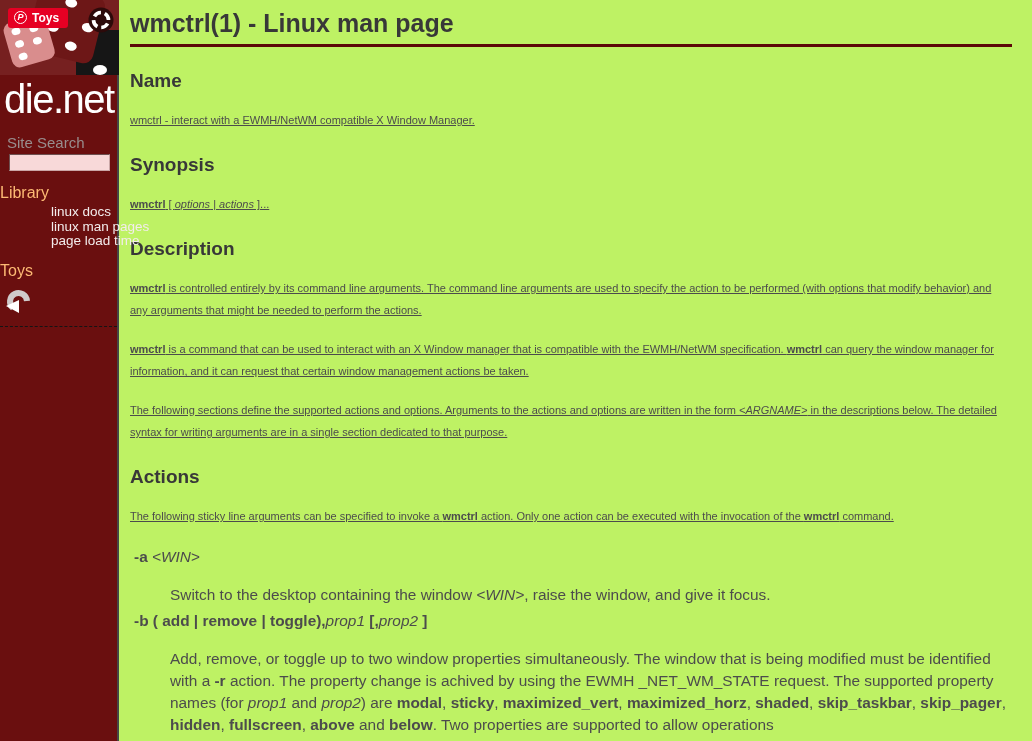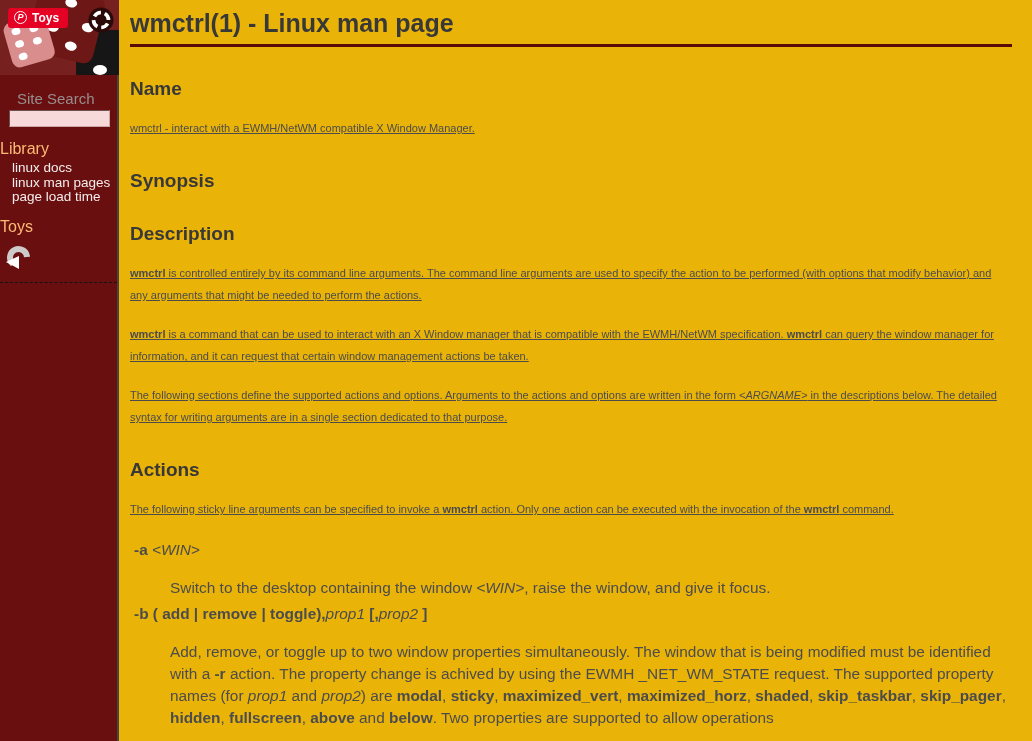--- a/index.html
+++ b/index.html
@@ -37,45 +37,46 @@
   }
   .share-btn {
     position: absolute; top: 7px; right: 5px;
     width: 26px; height: 26px; cursor: pointer;
   }
   .brand {
     color: #ffffff; font-size: 40px; font-weight: 400;
     letter-spacing: -1.5px; line-height: 1;
     padding: 4px 0 0 4px; cursor: pointer;
   }
-  .search-label { color: #988d8d; font-size: 15px; margin: 15px 0 3px 17px; }
+  .search-label { color: #988d8d; font-size: 15px; margin: 15px 0 3px 7px; }
   .search-input {
     display: block; margin-left: 9px;
     width: 101px; height: 17px;
     background: #f8d9d9;
     border: 1px solid; border-color: #6e5050 #caa6a6 #caa6a6 #6e5050;
   }
   .nav-heading { color: #fdba74; font-size: 16px; margin: 13px 0 2px 0; }
   .nav-list { list-style: none; margin: 0; padding: 1px 0 0 12px; }
   .nav-list li {
     color: #f3ecec; font-size: 13.5px; line-height: 14.6px; cursor: pointer;
     white-space: nowrap;
+    margin-left: 39px;
   }
   .arrow-icon { margin: 7px 0 0 6px; width: 26px; height: 26px; cursor: pointer; }
   .sidebar-divider { border: none; border-top: 1px dashed #141414; margin: 13px 0 0 0; }
 
   
-  .content { flex: 1; padding: 6px 11px 0 11px; background: #eab308; }
+  .content { flex: 1; padding: 6px 11px 0 11px; background: #bef264; }
   .inner { width: 882px; }
   h1 {
     font-size: 25px; color: #383838; font-weight: bold;
     margin: 3px 0 0 0; padding-bottom: 6px;
     border-bottom: 3px solid #5c0908;
   }
-  h2 { font-size: 19px; color: #383838; font-weight: bold; margin: 31px 0 17px 0; }
+  h2 { font-size: 19px; color: #383838; font-weight: bold; margin: 23px 0 17px 0; }
   p  { font-size: 11px; color: #4c4c4c; line-height: 22px; margin: 17px 0; text-decoration: underline; }
   dl { font-size: 15.4px; color: #4c4c4c; line-height: 22px; margin: 19px 0 0 0; }
   dt { margin: 4px; }
   dd { margin: 16px 0 0 40px; }
 </style>
 </head>
 <body>
 
 <div class="page">
 
@@ -111,20 +112,21 @@
       </button>
 
       <span class="share-btn">
         <svg width="26" height="26" viewBox="0 0 26 26">
           <circle cx="13" cy="13" r="12.5" fill="#2d0a0a"></circle>
           <circle cx="13" cy="13" r="7.5" fill="none" stroke="#ffffff" stroke-width="3.6" stroke-dasharray="7.8 4" transform="rotate(28 13 13)"></circle>
         </svg>
       </span>
     </div>
 
+    <div class="brand">die.net</div>
 
     <div class="search-label">Site Search</div>
     <input class="search-input" type="text" value="" style="">
 
     <div class="nav-heading">Library</div>
     <ul class="nav-list">
       <li>linux docs</li>
       <li>linux man pages</li>
       <li>page load time</li>
     </ul>
@@ -142,20 +144,21 @@
   </aside>
 
   <main class="content">
     <div class="inner">
       <h1>wmctrl(1) - Linux man page</h1>
 
       <h2>Name</h2>
       <p>wmctrl - interact with a EWMH/NetWM compatible X Window Manager.</p>
 
       <h2>Synopsis</h2>
+      <p><span style="font-weight: bold;">wmctrl</span><span> [ </span><span style="font-style: italic;">options</span><span> | </span><span style="font-style: italic;">actions</span><span> ]...</span></p>
 
       <h2>Description</h2>
       <p><span style="font-weight: bold;">wmctrl</span><span> is controlled entirely by its command line arguments. The command line arguments are used to specify the action to be performed (with options that modify behavior) and any arguments that might be needed to perform the actions.</span></p>
       <p><span style="font-weight: bold;">wmctrl</span><span> is a command that can be used to interact with an X Window manager that is compatible with the EWMH/NetWM specification. </span><span style="font-weight: bold;">wmctrl</span><span> can query the window manager for information, and it can request that certain window management actions be taken.</span></p>
       <p><span>The following sections define the supported actions and options. Arguments to the actions and options are written in the form </span><span style="font-style: italic;">&lt;ARGNAME&gt;</span><span> in the descriptions below. The detailed syntax for writing arguments are in a single section dedicated to that purpose.</span></p>
 
       <h2>Actions</h2>
       <p><span>The following sticky line arguments can be specified to invoke a </span><span style="font-weight: bold;">wmctrl</span><span> action. Only one action can be executed with the invocation of the </span><span style="font-weight: bold;">wmctrl</span><span> command.</span></p>
 
       <dl>

